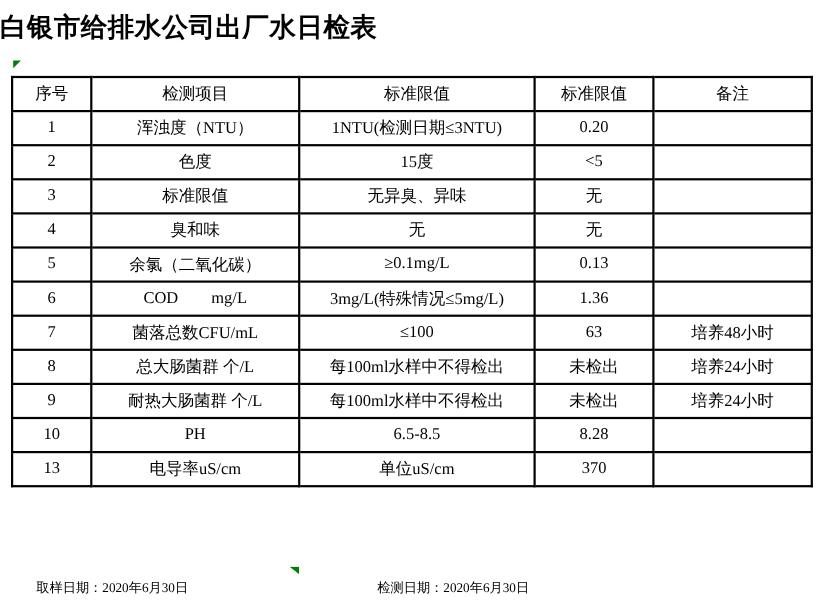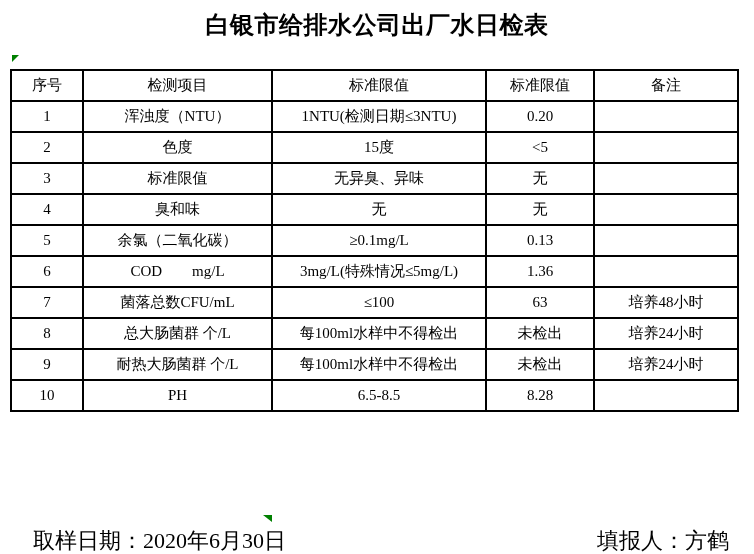--- a/index.html
+++ b/index.html
@@ -8,21 +8,21 @@
     background: #ffffff;
     font-family: "Liberation Serif", "DejaVu Serif", serif;
     color: #000000;
     overflow: hidden;
   }
   .page { position: relative; width: 754px; height: 554px; }
 
   .title {
     position: absolute;
     top: 9px; left: 0; width: 754px;
-    text-align: center;
+    text-align: left;
     font-size: 24px;
     font-weight: bold;
     letter-spacing: 0.5px;
     white-space: nowrap;
   }
 
   table.inspection {
     position: absolute;
     left: 10px; top: 53px;
     width: 727px;
@@ -60,21 +60,21 @@
     left: 263px; top: 515px;
     width: 9px; height: 7px;
     background: #008000;
     clip-path: polygon(0 0, 100% 0, 100% 100%);
   }
 
   .footer {
     position: absolute;
     top: 526px; left: 0; width: 754px;
     height: 24px;
-    font-size: 22px;
+    font-size: 12px;
     white-space: nowrap;
   }
   .footer span { position: absolute; top: 0; }
   .footer .sample-date { left: 33px; }
   .footer .test-date   { left: 343px; }
   .footer .reporter    { left: 597px; }
 </style>
 </head>
 <body>
 
@@ -163,24 +163,31 @@
           <td>未检出</td>
           <td>培养24小时</td>
         </tr>
         <tr>
           <td>10</td>
           <td>PH</td>
           <td>6.5-8.5</td>
           <td>8.28</td>
           <td></td>
         </tr>
+        <tr>
+          <td>13</td>
+          <td>电导率uS/cm</td>
+          <td>单位uS/cm</td>
+          <td>370</td>
+          <td></td>
+        </tr>
       </tbody>
   </table>
 
   <div class="corner-triangle"></div>
   <div class="bottom-triangle"></div>
 
   <div class="footer">
     <span class="sample-date">取样日期：2020年6月30日</span>
-    <span class="reporter">填报人：方鹤</span>
+    <span class="test-date">检测日期：2020年6月30日</span>
   </div>
 
 </div>
 
 </body></html>

